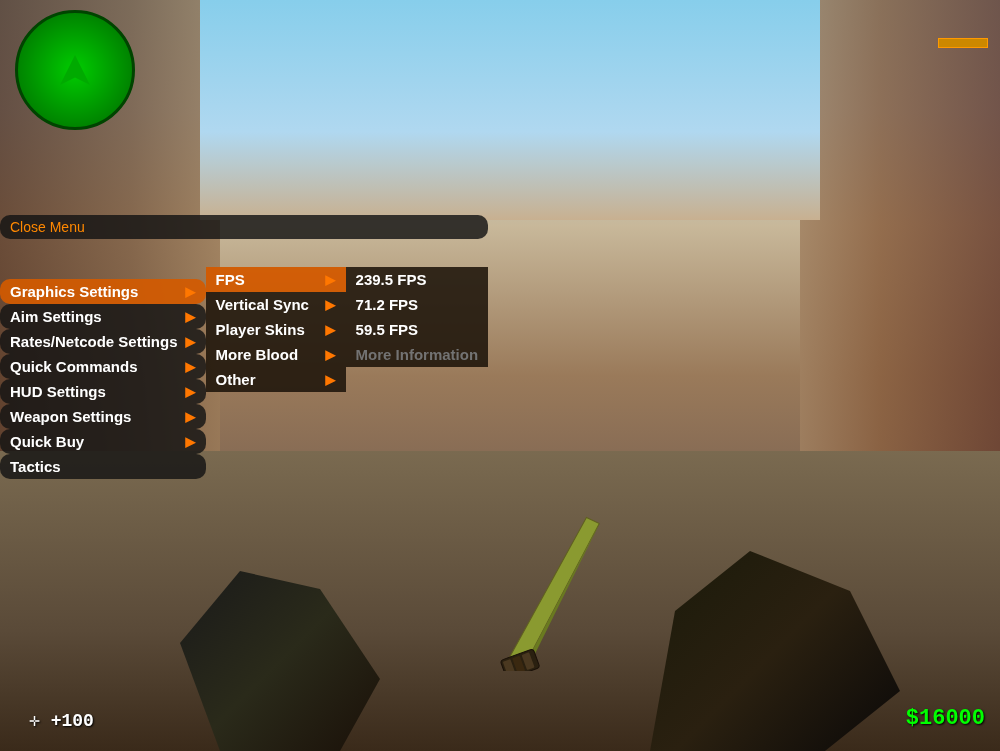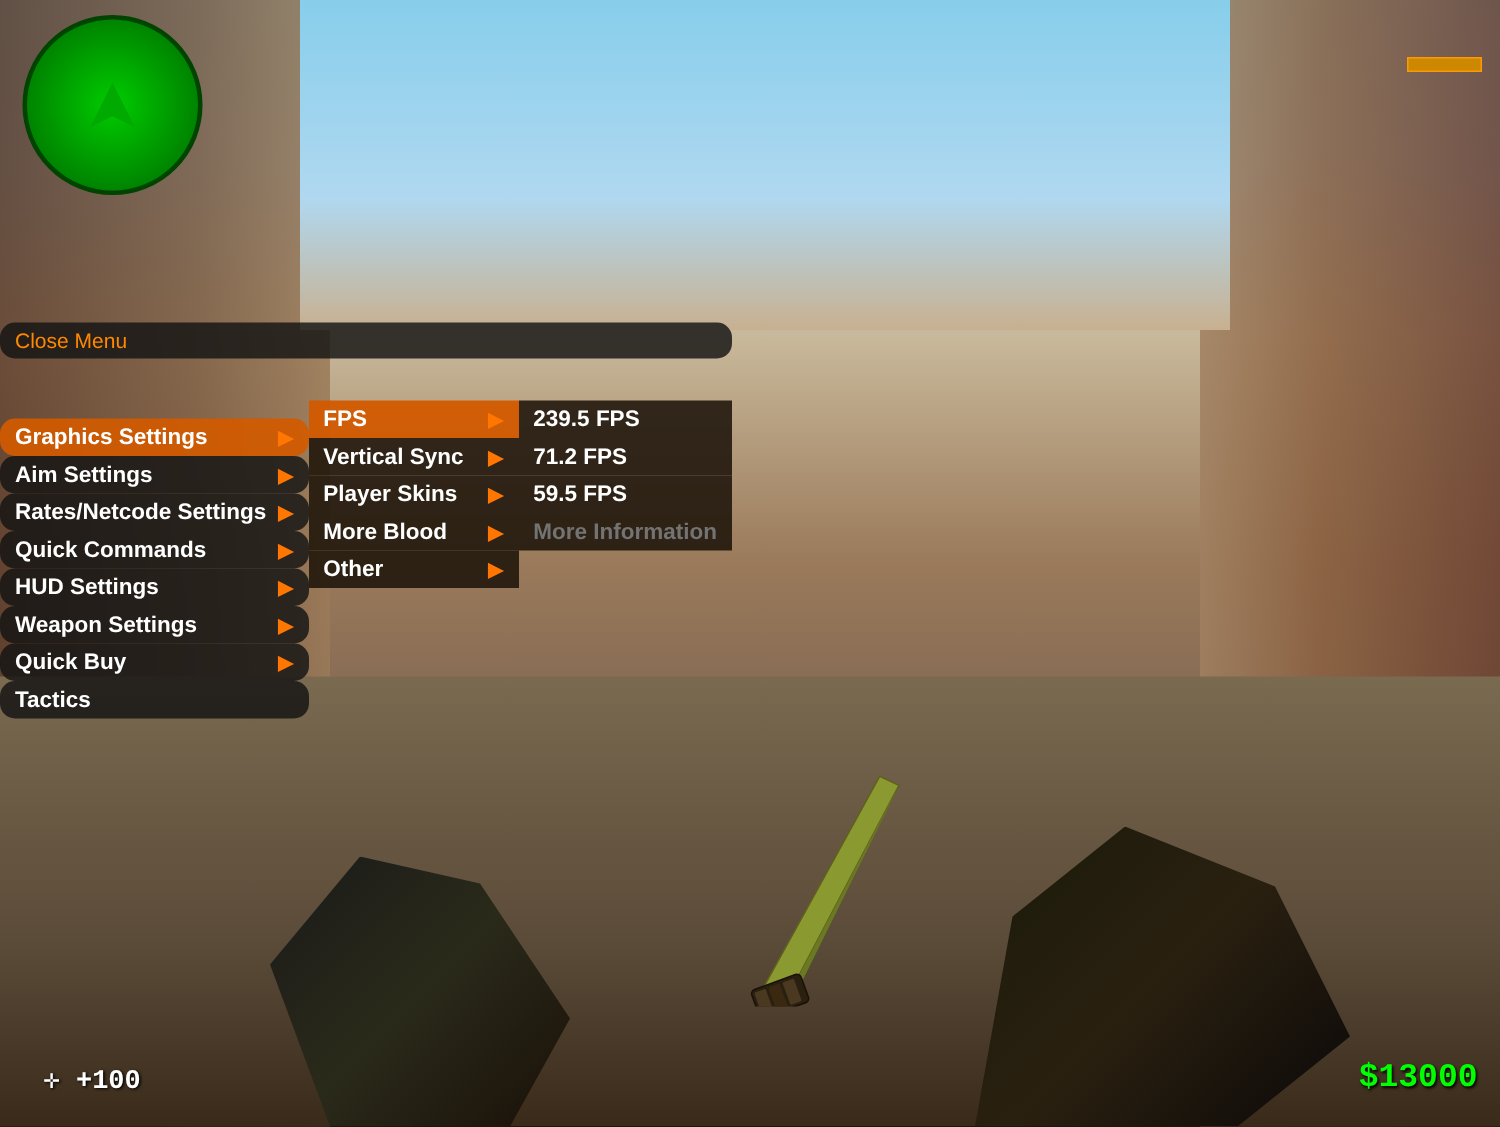--- a/index.html
+++ b/index.html
@@ -297,21 +297,21 @@
       <rect x="42" y="127" width="8" height="16" rx="1" fill="#4a3820"></rect>
     </g>
   </svg>
   <div class="right-hand"></div>
 </div>
 
 <div class="health-display">
   <span>✛ </span><span>+100</span>
 </div>
 <div class="money-display">
-  <span>$13000</span>
+  <span>$16000</span>
 </div>
 
 <div class="menu-overlay">
 
   <div class="menu-item close-menu">
     <span>Close Menu</span>
   </div>
 
   <div class="menu-wrapper">
 

